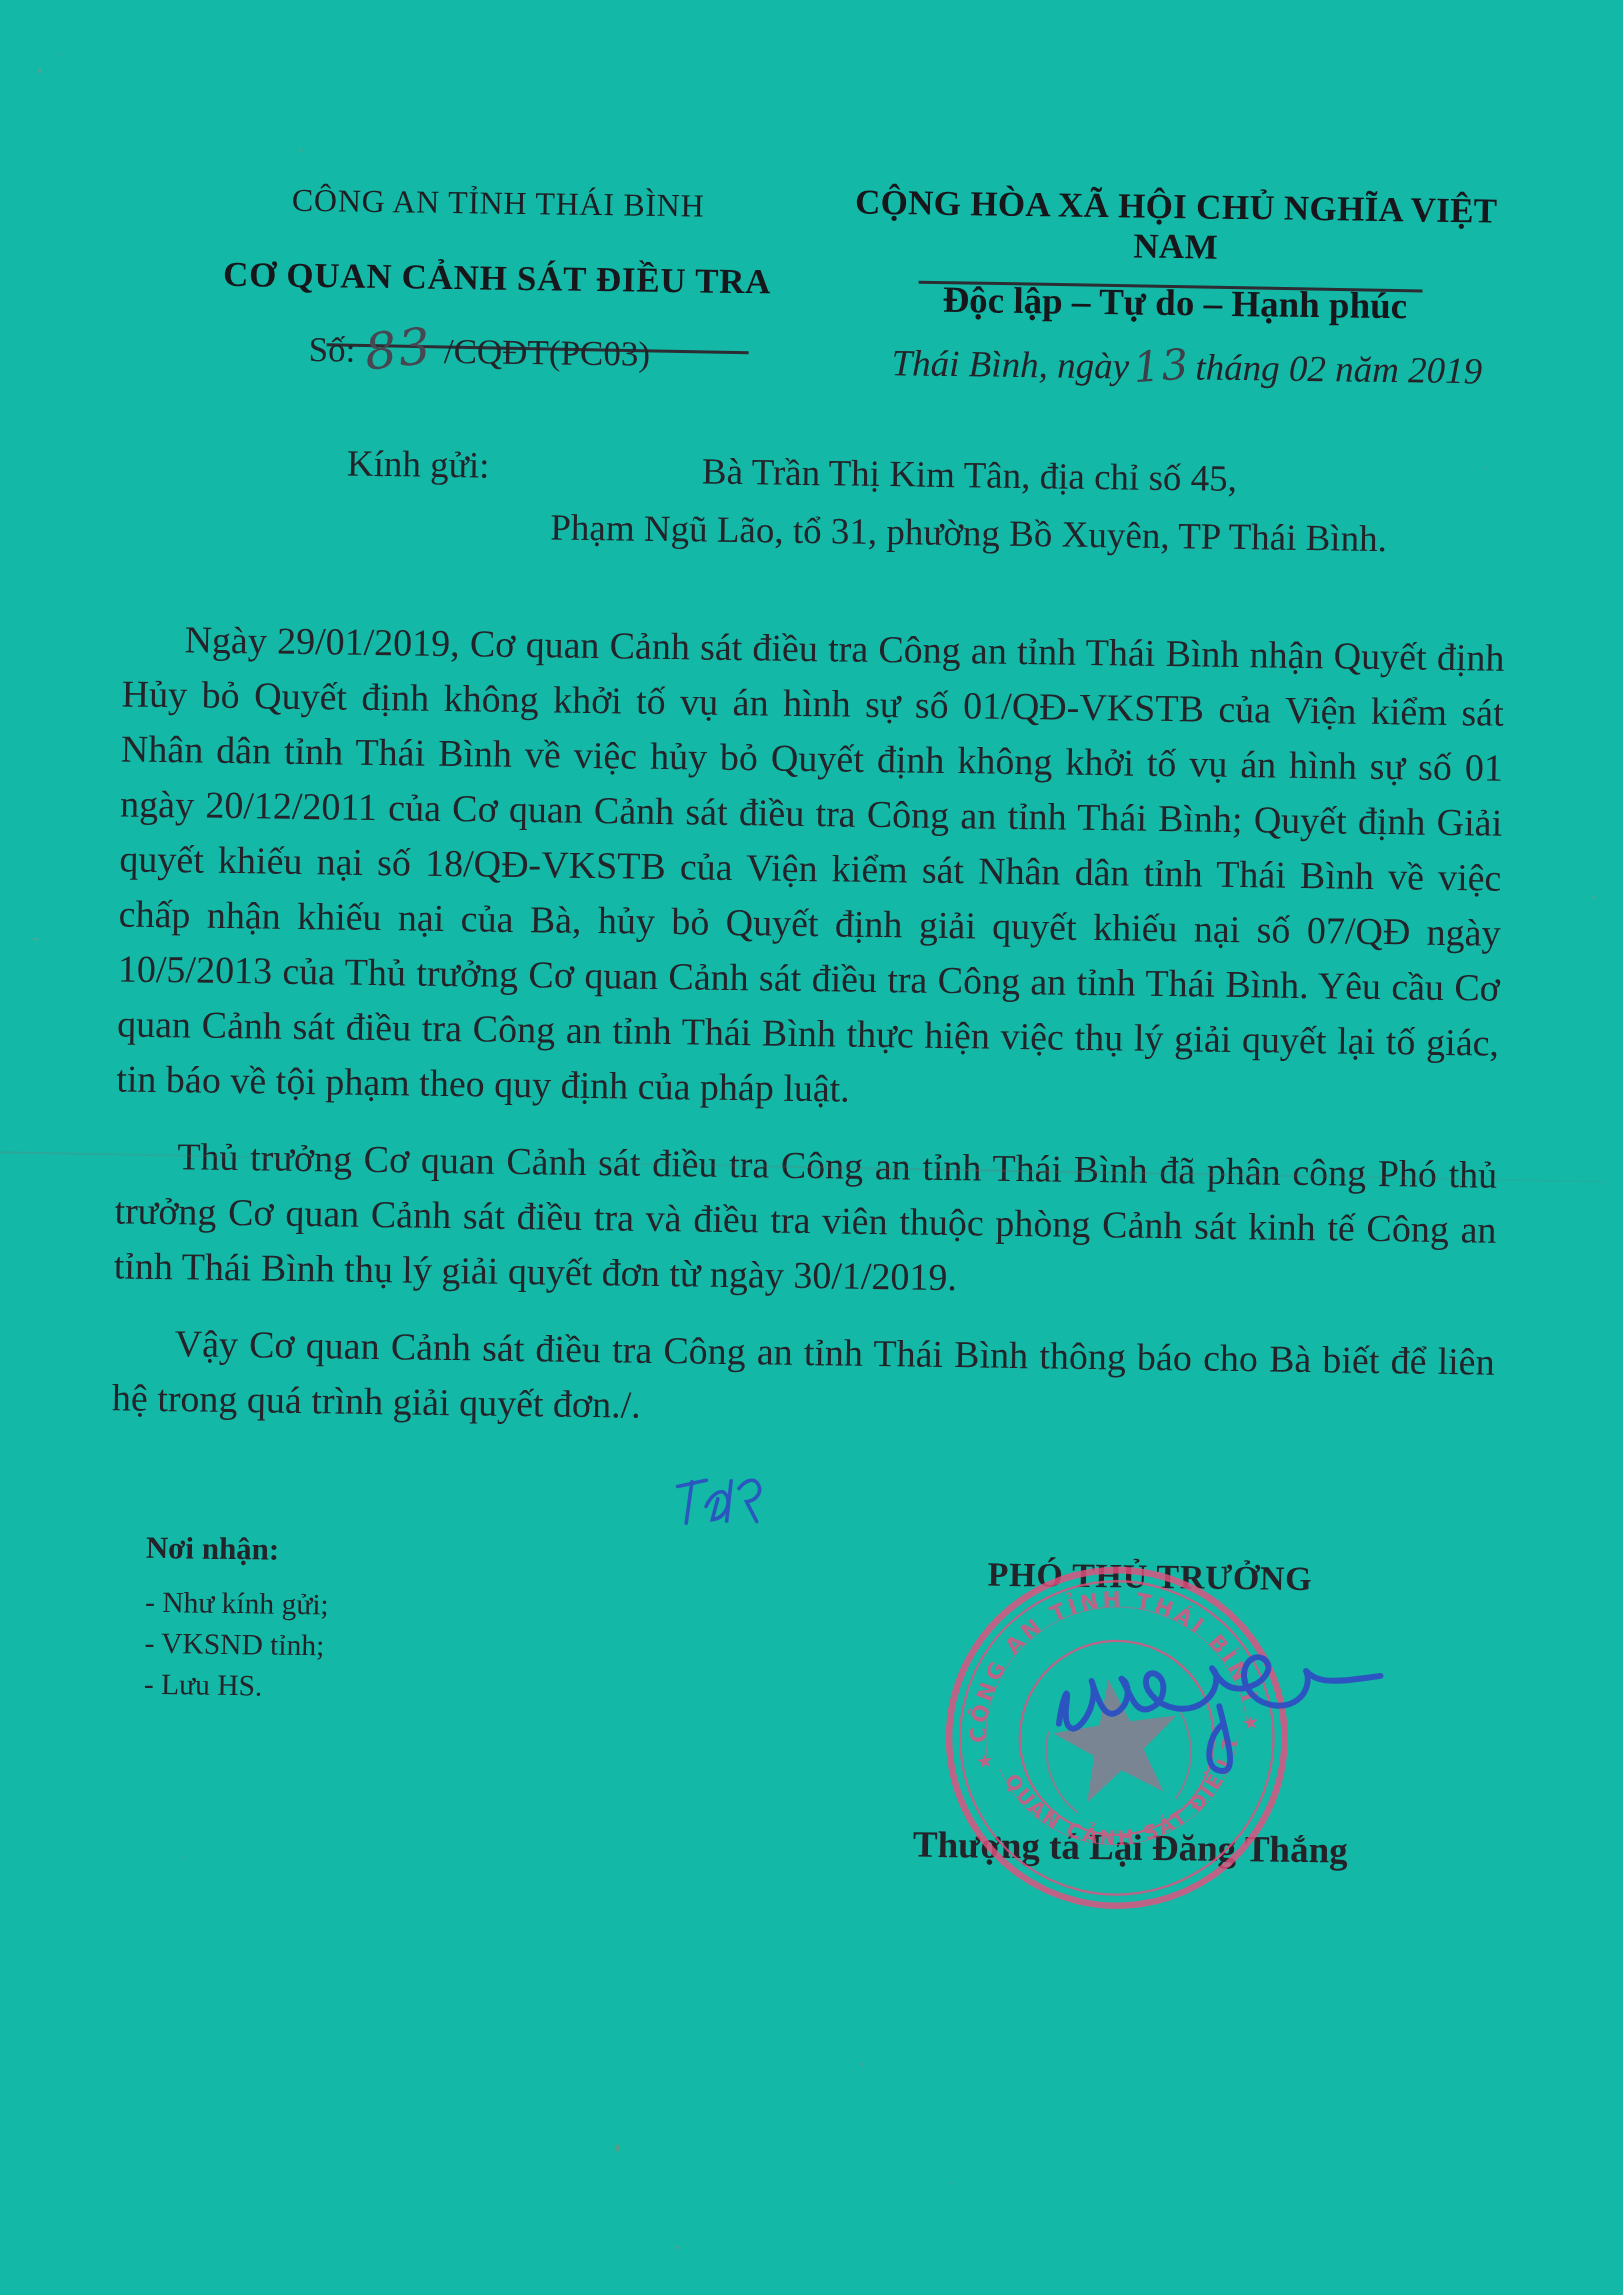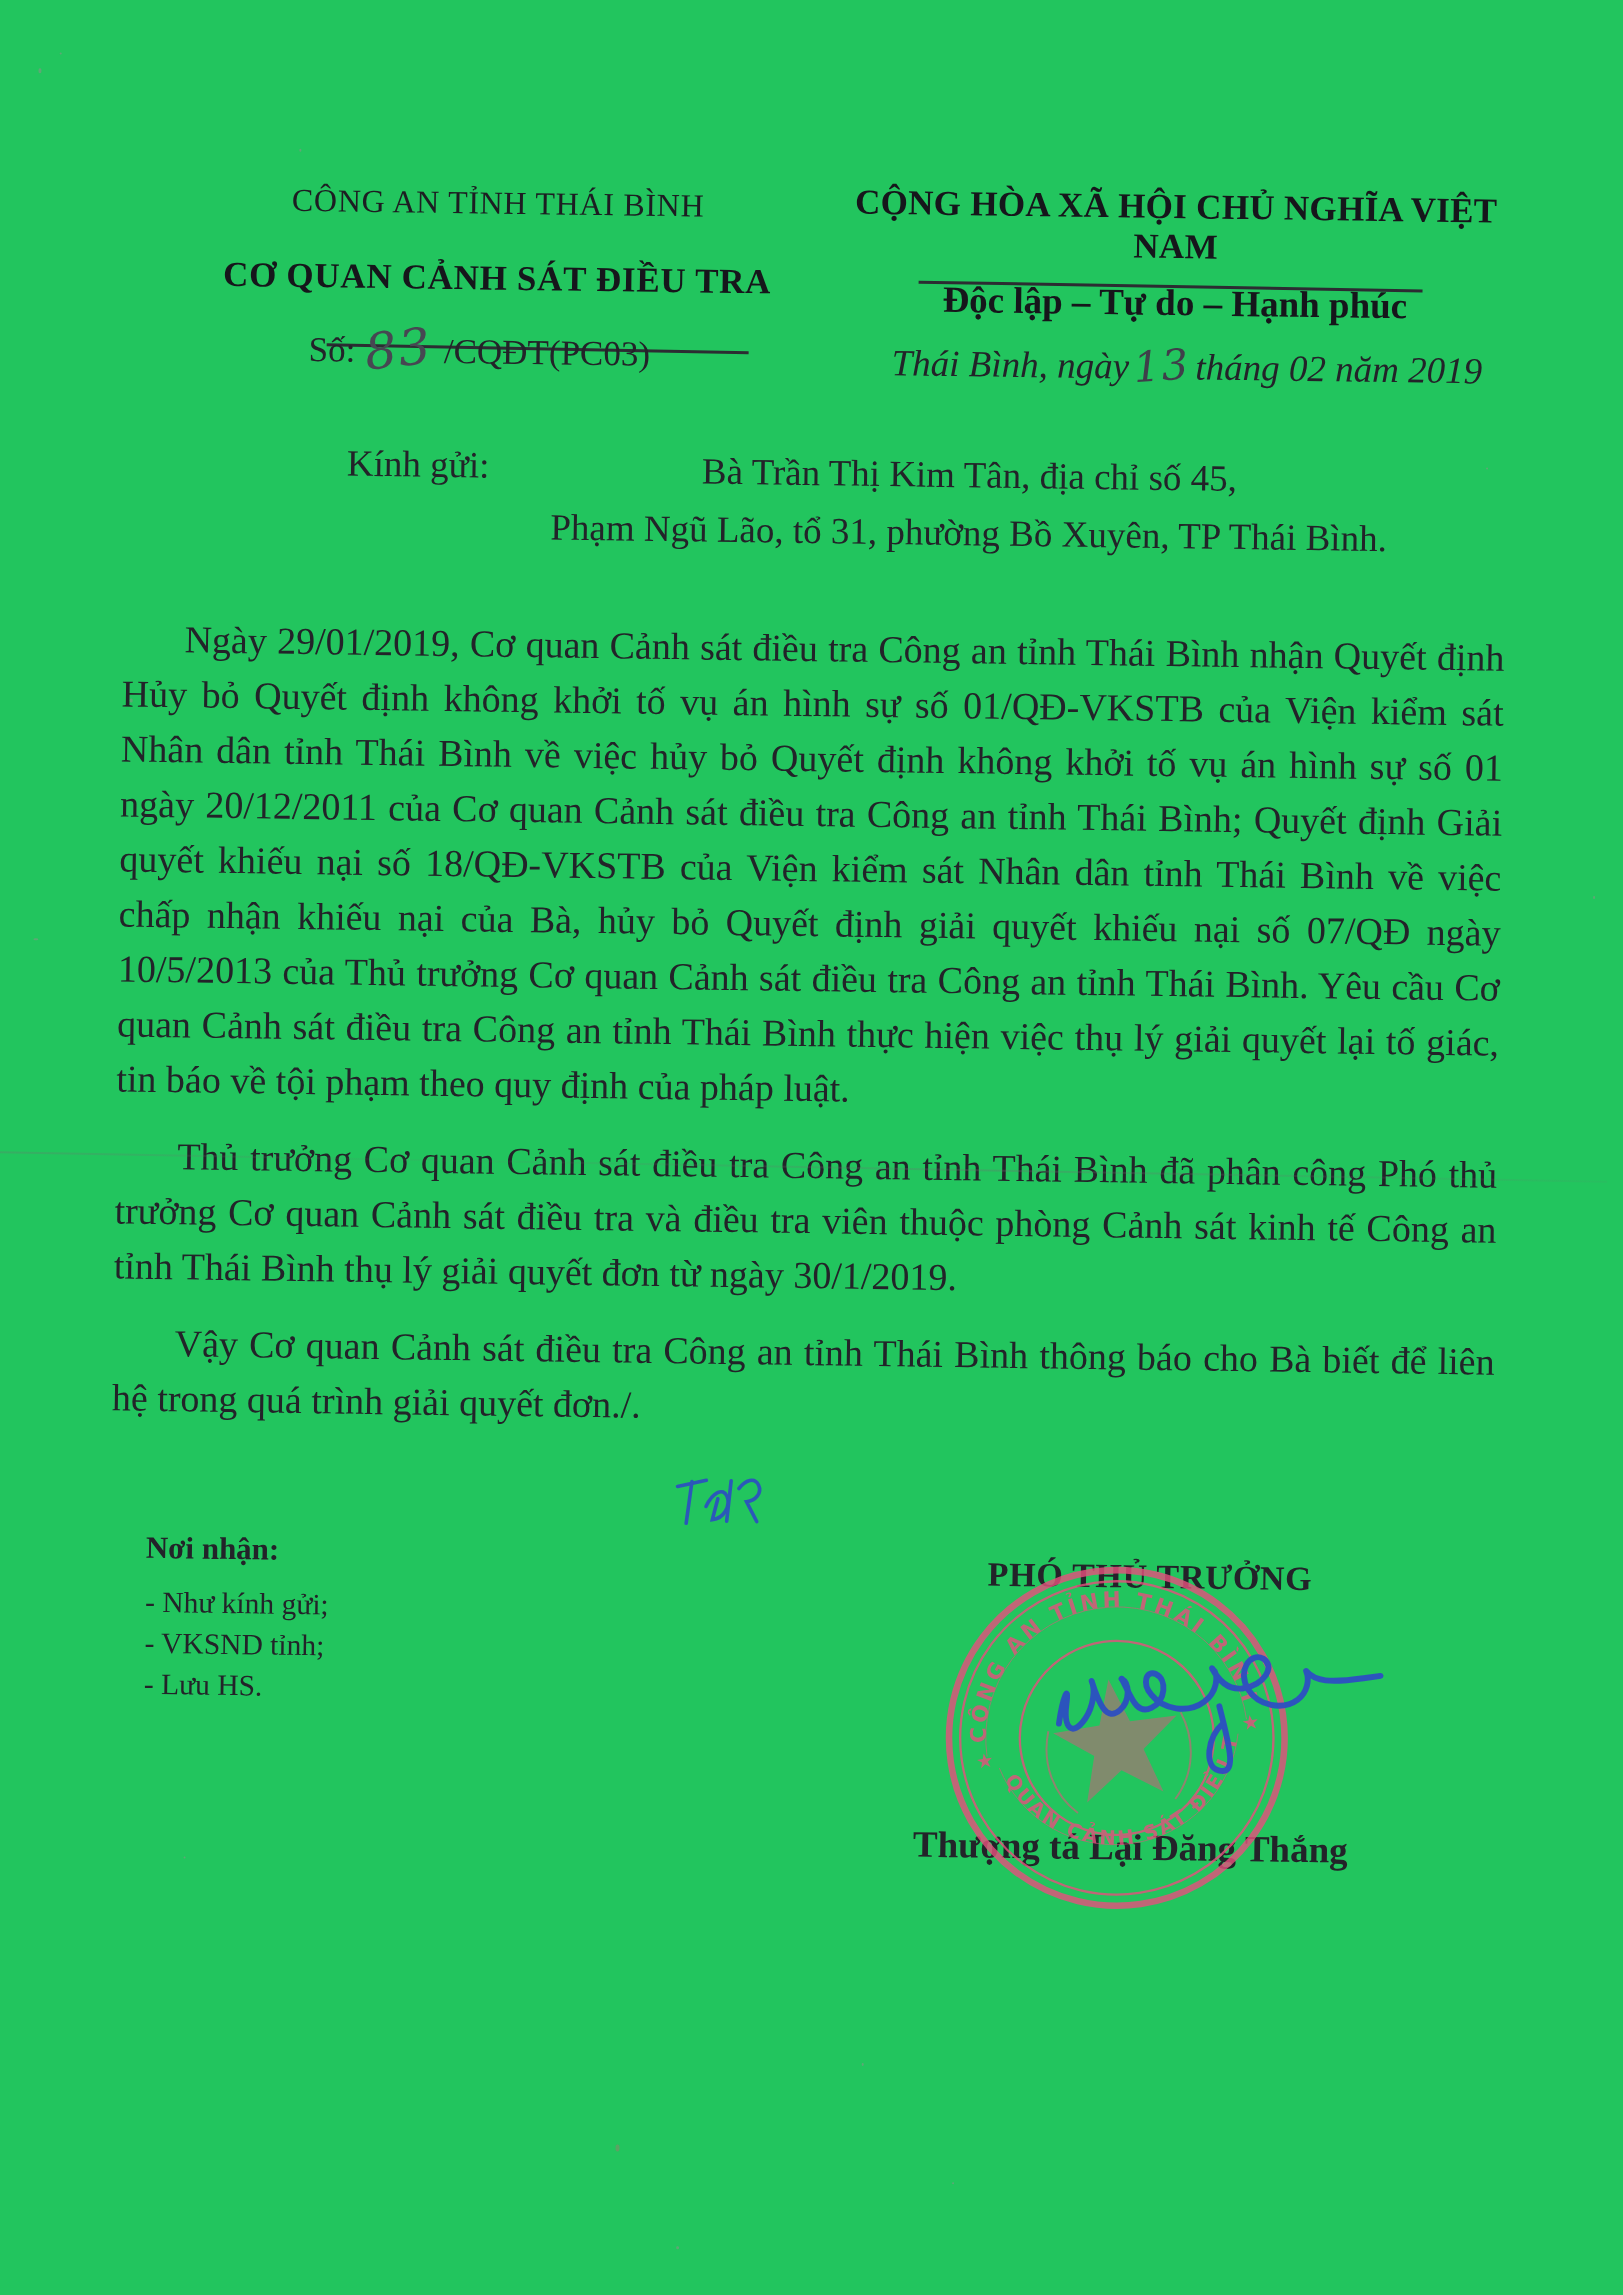--- a/index.html
+++ b/index.html
@@ -1,16 +1,16 @@
 <!DOCTYPE html>
 <html style="--stamp-ink: #e84f7e; --sig-ink: #2d4fc2;font-size:10.5px"><head>
 <meta charset="utf-8">
 <style>
   html,body{margin:0;padding:0;background:#ffffff;}
-  .page{position:relative;width:1623px;height:2295px;background:#22c55e;overflow:hidden;
+  .page{position:relative;width:1623px;height:2295px;background:#14b8a6;overflow:hidden;
         font-family:"Liberation Serif","DejaVu Serif",serif;color:#232329;}
   .sheet{position:absolute;inset:0;transform:rotate(0.8deg);transform-origin:812px 39px;}
 
   
   .hdr-left{position:absolute;left:196px;top:189px;width:609px;text-align:center;}
   .hdr-left .l1{font-size:32px;letter-spacing:0.7px;color:#1d1d22;}
   .hdr-left .l2{margin-top:37px;font-size:35px;font-weight:bold;letter-spacing:0.7px;color:#16161b;}
   .ul-left{position:absolute;left:331px;top:351px;width:422px;height:2.6px;background:#2c2c32;transform:rotate(.3deg);}
   .so-line{position:absolute;left:313px;top:322px;font-size:35px;white-space:nowrap;}
   .hand{display:inline-block;font-family:"DejaVu Serif",serif;font-style:italic;color:#474752;}

